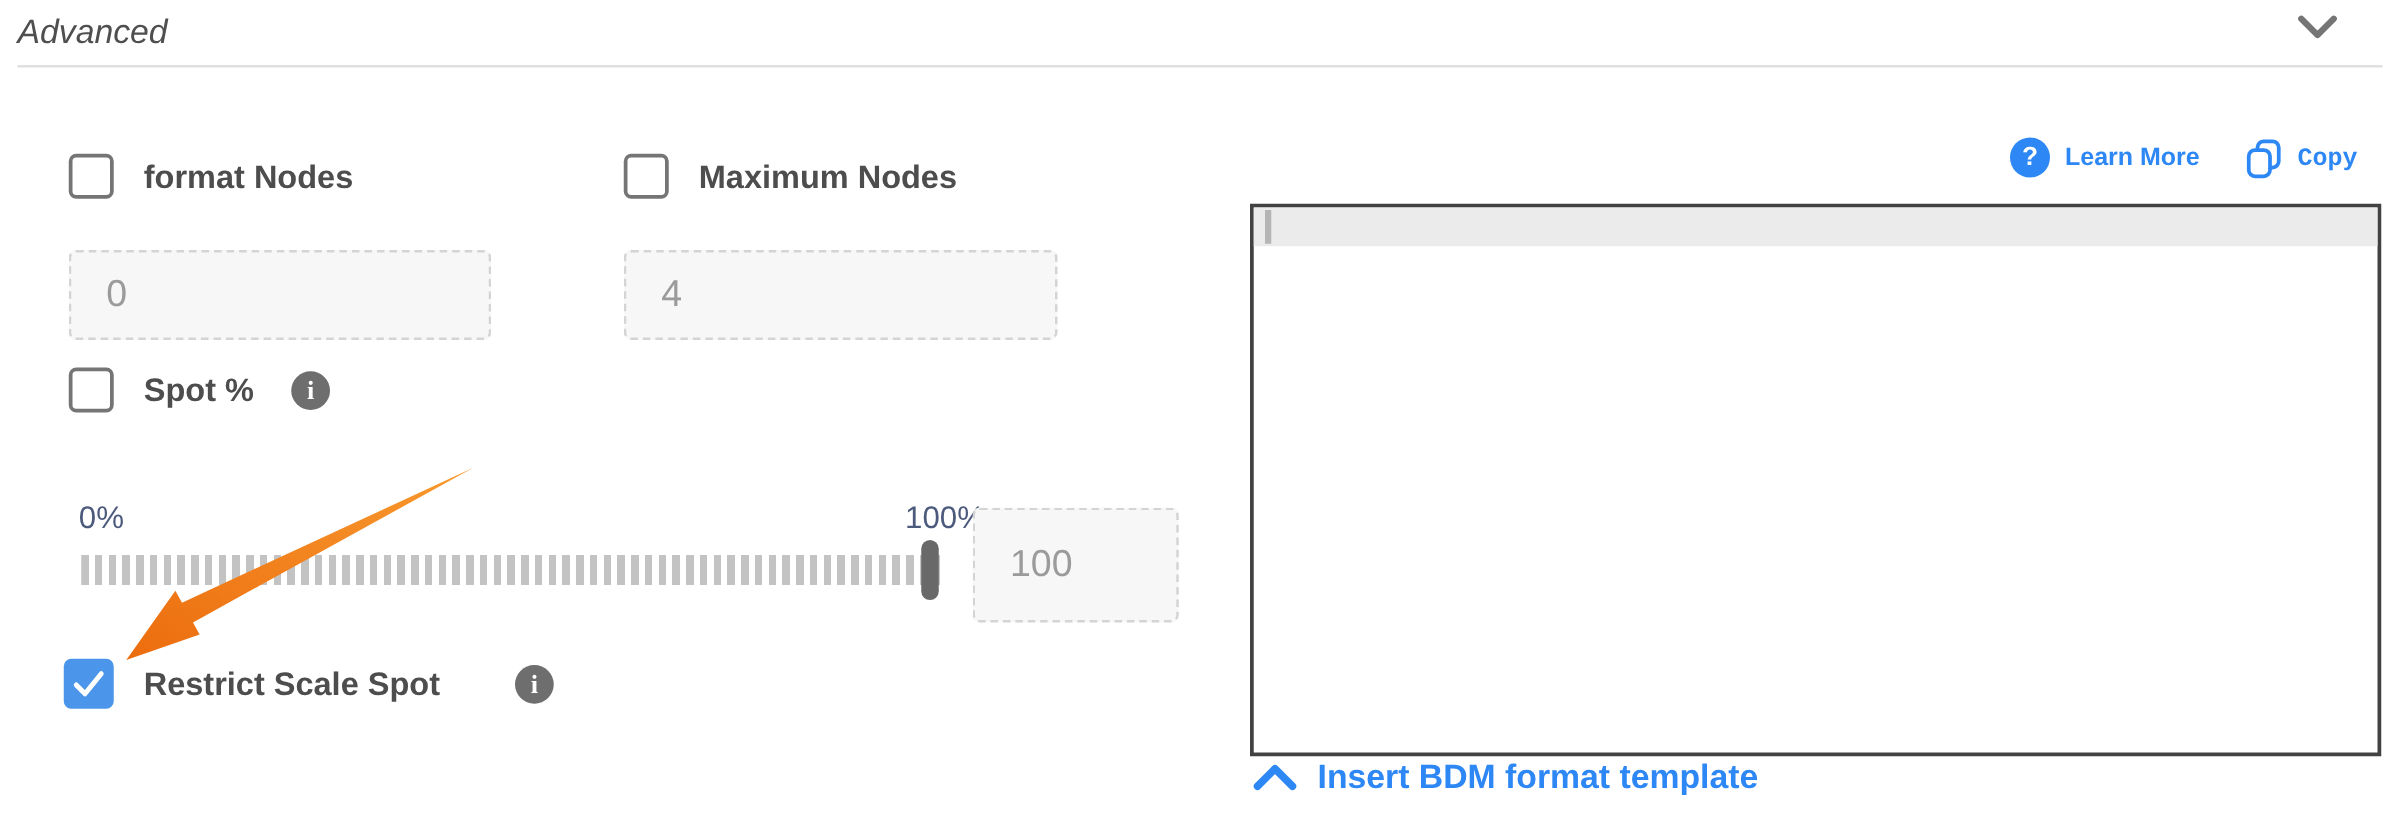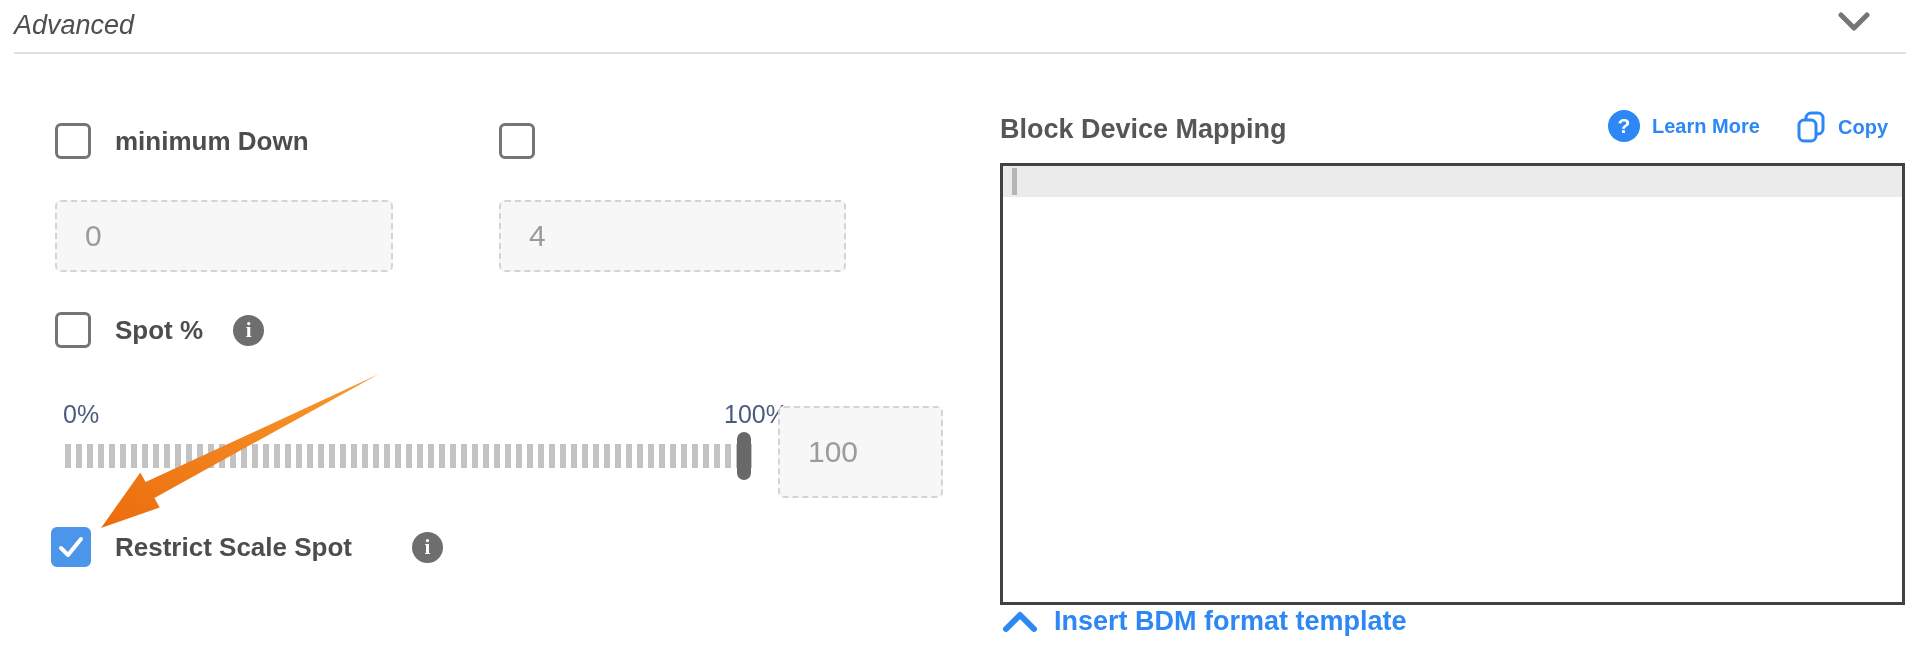--- a/index.html
+++ b/index.html
@@ -47,30 +47,31 @@
 <div class="page">
 
   <div class="adv-title">Advanced</div>
   <svg class="adv-chevron" width="32" height="22" viewBox="0 0 32 22">
     <polyline points="3,3 16,16 29,3" fill="none" stroke="#757575" stroke-width="5" stroke-linecap="round" stroke-linejoin="round"></polyline>
   </svg>
   <div class="divider"></div>
 
   <div class="cb-group" style="left:55px;top:123px;">
     <span class="cb"></span>
-    <span class="cb-label">minimum Down</span>
+    <span class="cb-label">format Nodes</span>
   </div>
   <input class="dashed-input" style="left: 55px; top: 200px; width: 338px; height: 72px;" readonly="" value="0">
 
   <div class="cb-group" style="left:499px;top:123px;">
     <span class="cb"></span>
+    <span class="cb-label">Maximum Nodes</span>
   </div>
   <input class="dashed-input" style="left: 499px; top: 200px; width: 347px; height: 72px;" readonly="" value="4">
 
-  <div class="cb-group" style="left:55px;top:312px;text-align:right;">
+  <div class="cb-group" style="left:55px;top:294px;text-align:right;">
     <span class="cb"></span>
     <span class="cb-label">Spot %</span>
     <span class="info-icon" style="margin-left:6px;">i</span>
   </div>
 
   <div class="slider-label" style="left:63px;top:400px;">0%</div>
   <div class="slider-label" style="left:681px;top:400px;margin-left:43px;">100%</div>
   <div class="tick-track"></div>
   <div class="slider-handle"></div>
   <input class="dashed-input" style="left: 778px; top: 406px; width: 165px; height: 92px;" readonly="" value="100">
@@ -88,28 +89,27 @@
   <svg class="arrow-svg" width="360" height="220" viewBox="0 0 360 220">
     <defs>
       <linearGradient id="og" x1="1" y1="0" x2="0" y2="1">
         <stop offset="0" stop-color="#f89a2e"></stop>
         <stop offset="1" stop-color="#ec6c0e"></stop>
       </linearGradient>
     </defs>
     <polygon points="319,34 85.6,142.1 80.3,132.5 41,188 99.7,167.5 94.4,157.9" fill="url(#og)"></polygon>
   </svg>
 
-  <div class="bdm-title">Block Device Mapping</div>
 
   <div class="link-row" style="left:1608px;top:110px;">
     <span class="q-icon">?</span>
     <span class="link-text">Learn More</span>
   </div>
 
-  <div class="link-row" style="left:1796px;top:110px;">
+  <div class="link-row" style="left:1796px;top:110px;font-family:Liberation Mono, monospace;">
     <svg width="30" height="34" viewBox="0 0 30 34">
       <rect x="10" y="3" width="17" height="21" rx="5" fill="none" stroke="#2d87f5" stroke-width="3"></rect>
       <rect x="3" y="10" width="17" height="21" rx="5" fill="#fff" stroke="#2d87f5" stroke-width="3"></rect>
     </svg>
     <span class="link-text">Copy</span>
   </div>
 
   <div class="editor">
     <div class="editor-active-line"></div>
     <div class="editor-cursor"></div>

